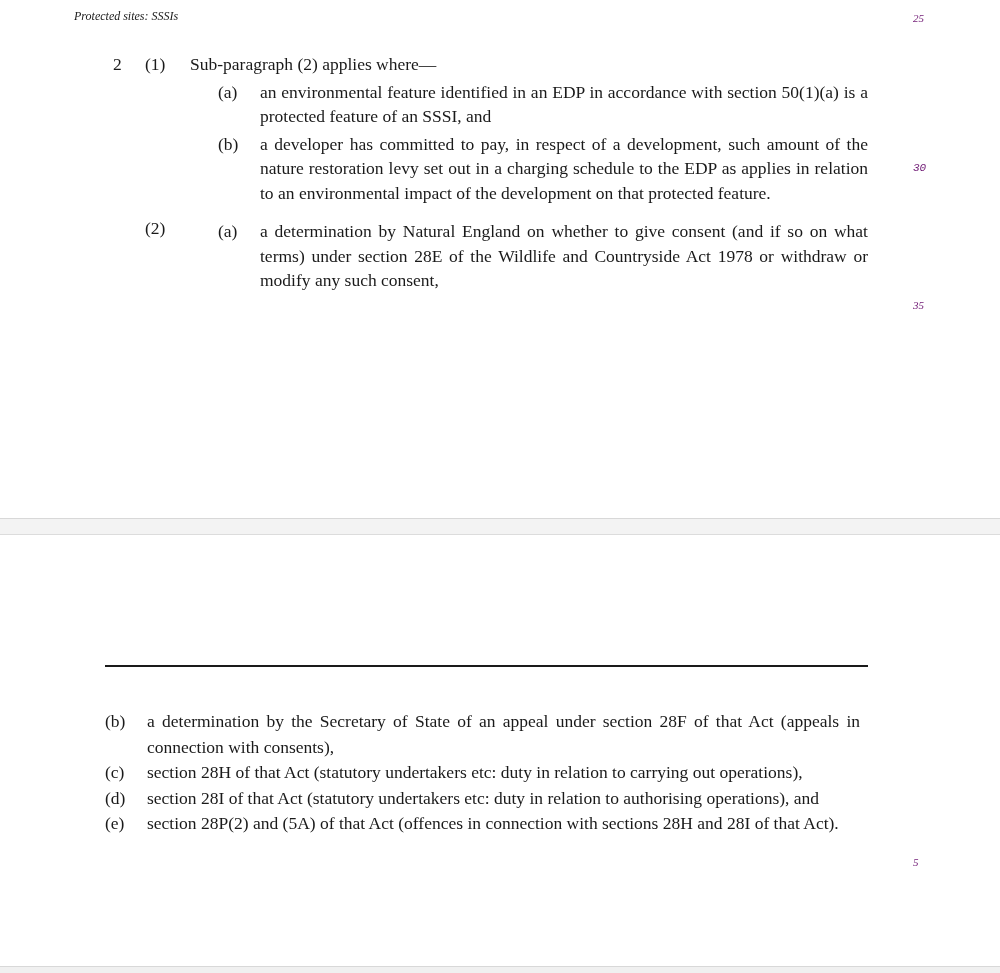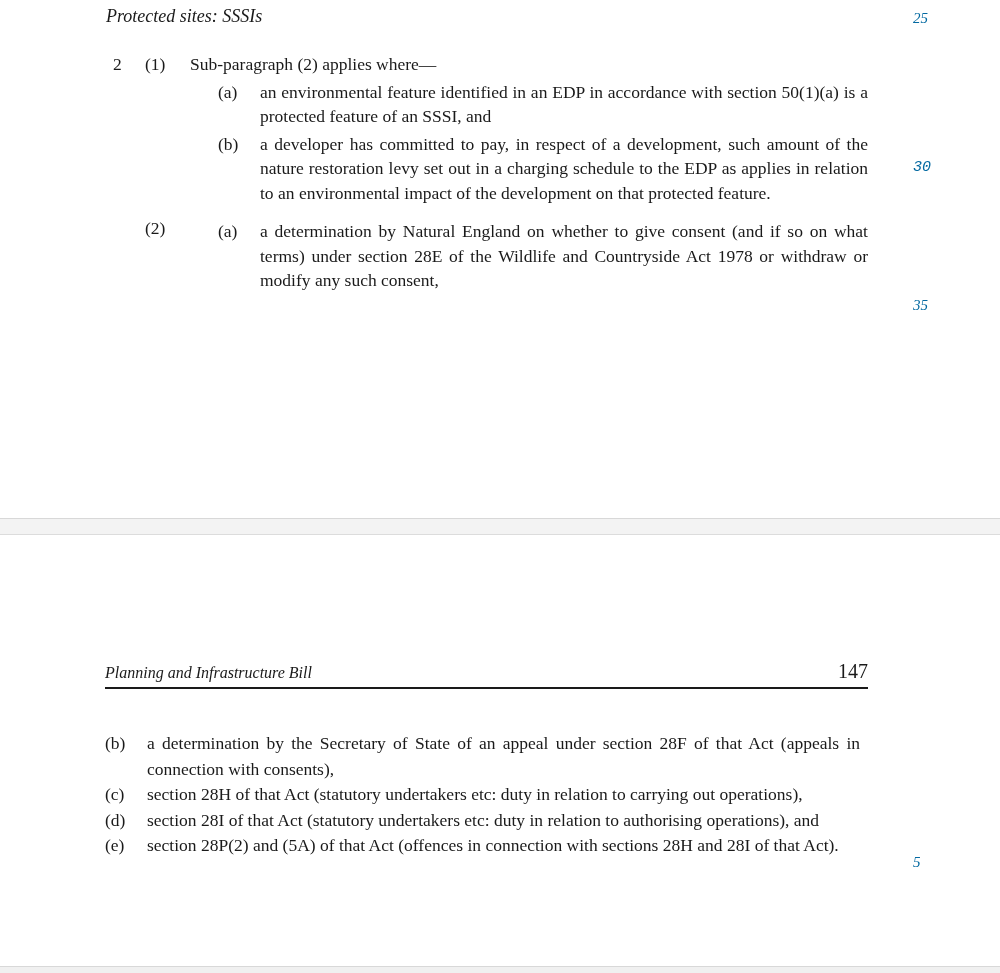--- a/index.html
+++ b/index.html
@@ -25,33 +25,33 @@
   }
   .bottom-strip {
     position: absolute;
     left: 0; right: 0; bottom: 0;
     height: 7px;
     background: #f0f0f0;
     border-top: 1px solid #d8d8d8;
   }
 
   .running-header {
-    margin-left: 106px;
+    margin-left: 74px;
     font-style: italic;
-    font-size: 18px;
+    font-size: 12px;
     line-height: 20px;
   }
 
   .line-number {
     position: absolute;
     left: 913px;
     font-style: italic;
-    font-size: 15px;
+    font-size: 11px;
     line-height: 22px;
-    color: #0369a1;
+    color: #701a75;
   }
   .ln-25 { top: 7px; }
   .ln-30 { top: 157px; font-family: Liberation Mono, monospace; }
   .ln-35 { top: 294px; }
   .ln-5  { top: 316px; }
 
   .bill-body {
     margin-left: 113px;
     width: 755px;
     font-size: 17.5px;
@@ -152,24 +152,20 @@
       </div>
     </div>
   </div>
 </div>
 
 <div class="page-separator"></div>
 
 <div class="page page-bottom">
 
   <div class="p2-header">
-    <div class="p2-header-row1">
-      <span>Planning and Infrastructure Bill</span>
-      <span class="p2-page-number">147</span>
-    </div>
     <div class="p2-rule"></div>
   </div>
 
   <span class="line-number ln-5">5</span>
 
   <div class="bill-body page2-items">
     <div class="item">
       <div class="item-label">(b)</div>
       <div class="item-text">a determination by the Secretary of State of an appeal under section 28F of that Act (appeals in connection with consents),</div>
     </div>

